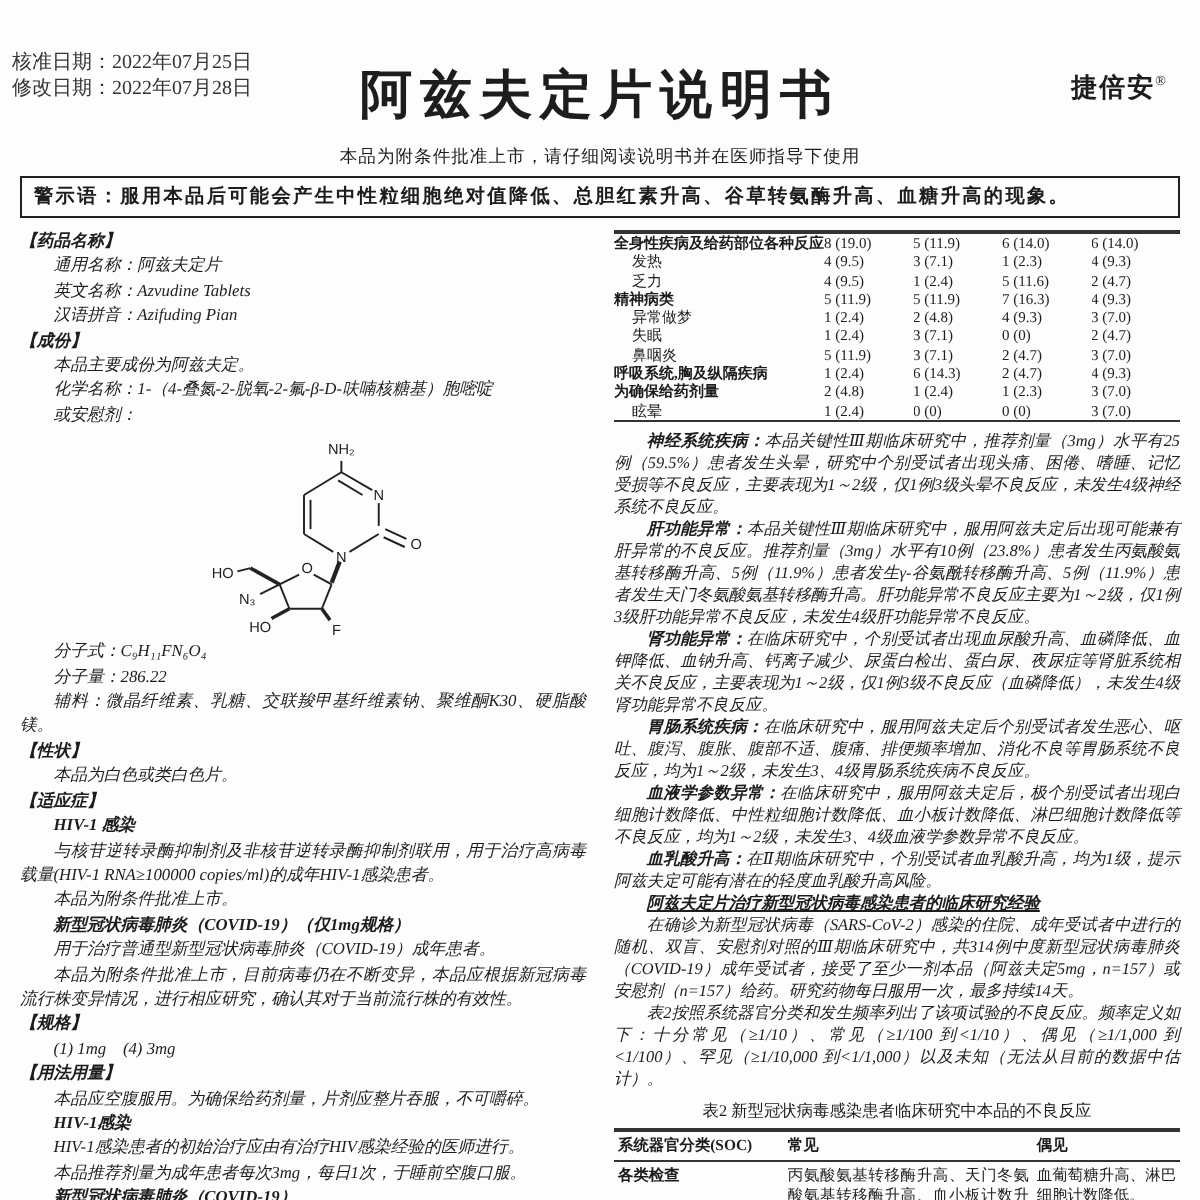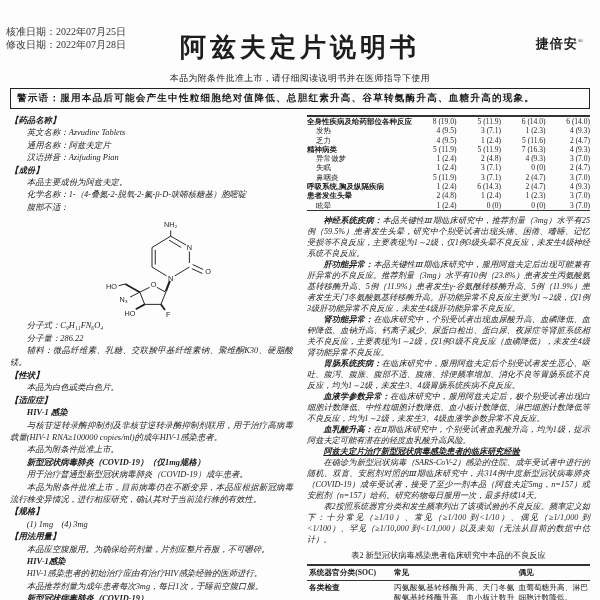--- a/index.html
+++ b/index.html
@@ -28,21 +28,21 @@
   
   .chem-wrap{display:flex;justify-content:center;margin:1px 0;}
   .chem-wrap svg{display:block;}
   .chem-wrap text{font-family:"Liberation Sans","DejaVu Sans",sans-serif;font-size:9px;fill:#222;}
   
   table.adr{width:100%;border-collapse:collapse;border-top:2px solid #333;border-bottom:1.5px solid #333;font-size:7.5px;margin-bottom:4px;}
   .adr td{line-height:9.3px;white-space:nowrap;overflow:hidden;padding:0;}
   .adr td.lab{width:34%;text-align:left;}
   .adr tr.grp td.lab{font-weight:bold;}
   .adr tr.sub td.lab{padding-left:9px;}
-  .adr td.val{width:16.5%;text-align:right;}
+  .adr td.val{width:16.5%;text-align:left;}
   
   .covid-h{font-weight:bold;text-decoration:underline;text-indent:2em;}
   
   .t2-caption{text-align:center;font-size:8.2px;margin:5px 0 3px;}
   table.t2{width:100%;border-collapse:collapse;border-top:2px solid #333;font-size:7.7px;}
   .t2 th{text-align:left;font-weight:bold;border-bottom:1.2px solid #333;padding:2px 2px;line-height:10px;}
   .t2 td{vertical-align:top;padding:2px 2px;line-height:10.5px;text-align:justify;}
   .t2 .c0{width:30%;font-weight:bold;}
   .t2 .c1{width:44%;}
   .t2 .c2{width:26%;margin-left:44px;}
@@ -60,28 +60,28 @@
     <h1 class="doc-title">阿兹夫定片说明书</h1>
     <div class="brand"><span>捷倍安</span><sup>®</sup></div>
   </div>
   <div class="subtitle">本品为附条件批准上市，请仔细阅读说明书并在医师指导下使用</div>
   <div class="warning">警示语：服用本品后可能会产生中性粒细胞绝对值降低、总胆红素升高、谷草转氨酶升高、血糖升高的现象。</div>
 
   <div class="columns">
 
     <div class="col col-l">
       <p class="sec">【药品名称】</p>
+      <p class="ind">通用名称：阿兹夫定片</p>
       <p class="ind">英文名称：Azvudine Tablets</p>
-      <p class="ind">通用名称：阿兹夫定片</p>
       <p class="ind">汉语拼音：Azifuding Pian</p>
 
       <p class="sec">【成份】</p>
       <p class="ind">本品主要成份为阿兹夫定。</p>
       <p class="ind">化学名称：1-（4-叠氮-2-脱氧-2-氟-β-D-呋喃核糖基）胞嘧啶</p>
-      <p class="ind">腹部不适：</p>
+      <p class="ind">或安慰剂：</p>
 
       <div class="chem-wrap">
         <svg width="186" height="104" viewBox="0 0 190 128">
           <g stroke="#222" stroke-width="1.2" fill="none">
 
             <line x1="118" y1="26" x2="137" y2="37"></line>
             <line x1="116" y1="31" x2="131" y2="40"></line>
             <line x1="141" y1="45" x2="141" y2="59"></line>
             <line x1="141" y1="64" x2="123" y2="75"></line>
             <line x1="113" y1="75" x2="95" y2="64"></line>
@@ -202,21 +202,21 @@
             <td class="val">3 (7.0)</td>
           </tr>
           <tr class="grp">
             <td class="lab">呼吸系统,胸及纵隔疾病</td>
             <td class="val">1 (2.4)</td>
             <td class="val">6 (14.3)</td>
             <td class="val">2 (4.7)</td>
             <td class="val">4 (9.3)</td>
           </tr>
           <tr class="grp">
-            <td class="lab">患者发生头晕</td>
+            <td class="lab">为确保给药剂量</td>
             <td class="val">2 (4.8)</td>
             <td class="val">1 (2.4)</td>
             <td class="val">1 (2.3)</td>
             <td class="val">3 (7.0)</td>
           </tr>
           <tr class="sub">
             <td class="lab">眩晕</td>
             <td class="val">1 (2.4)</td>
             <td class="val">0 (0)</td>
             <td class="val">0 (0)</td>

